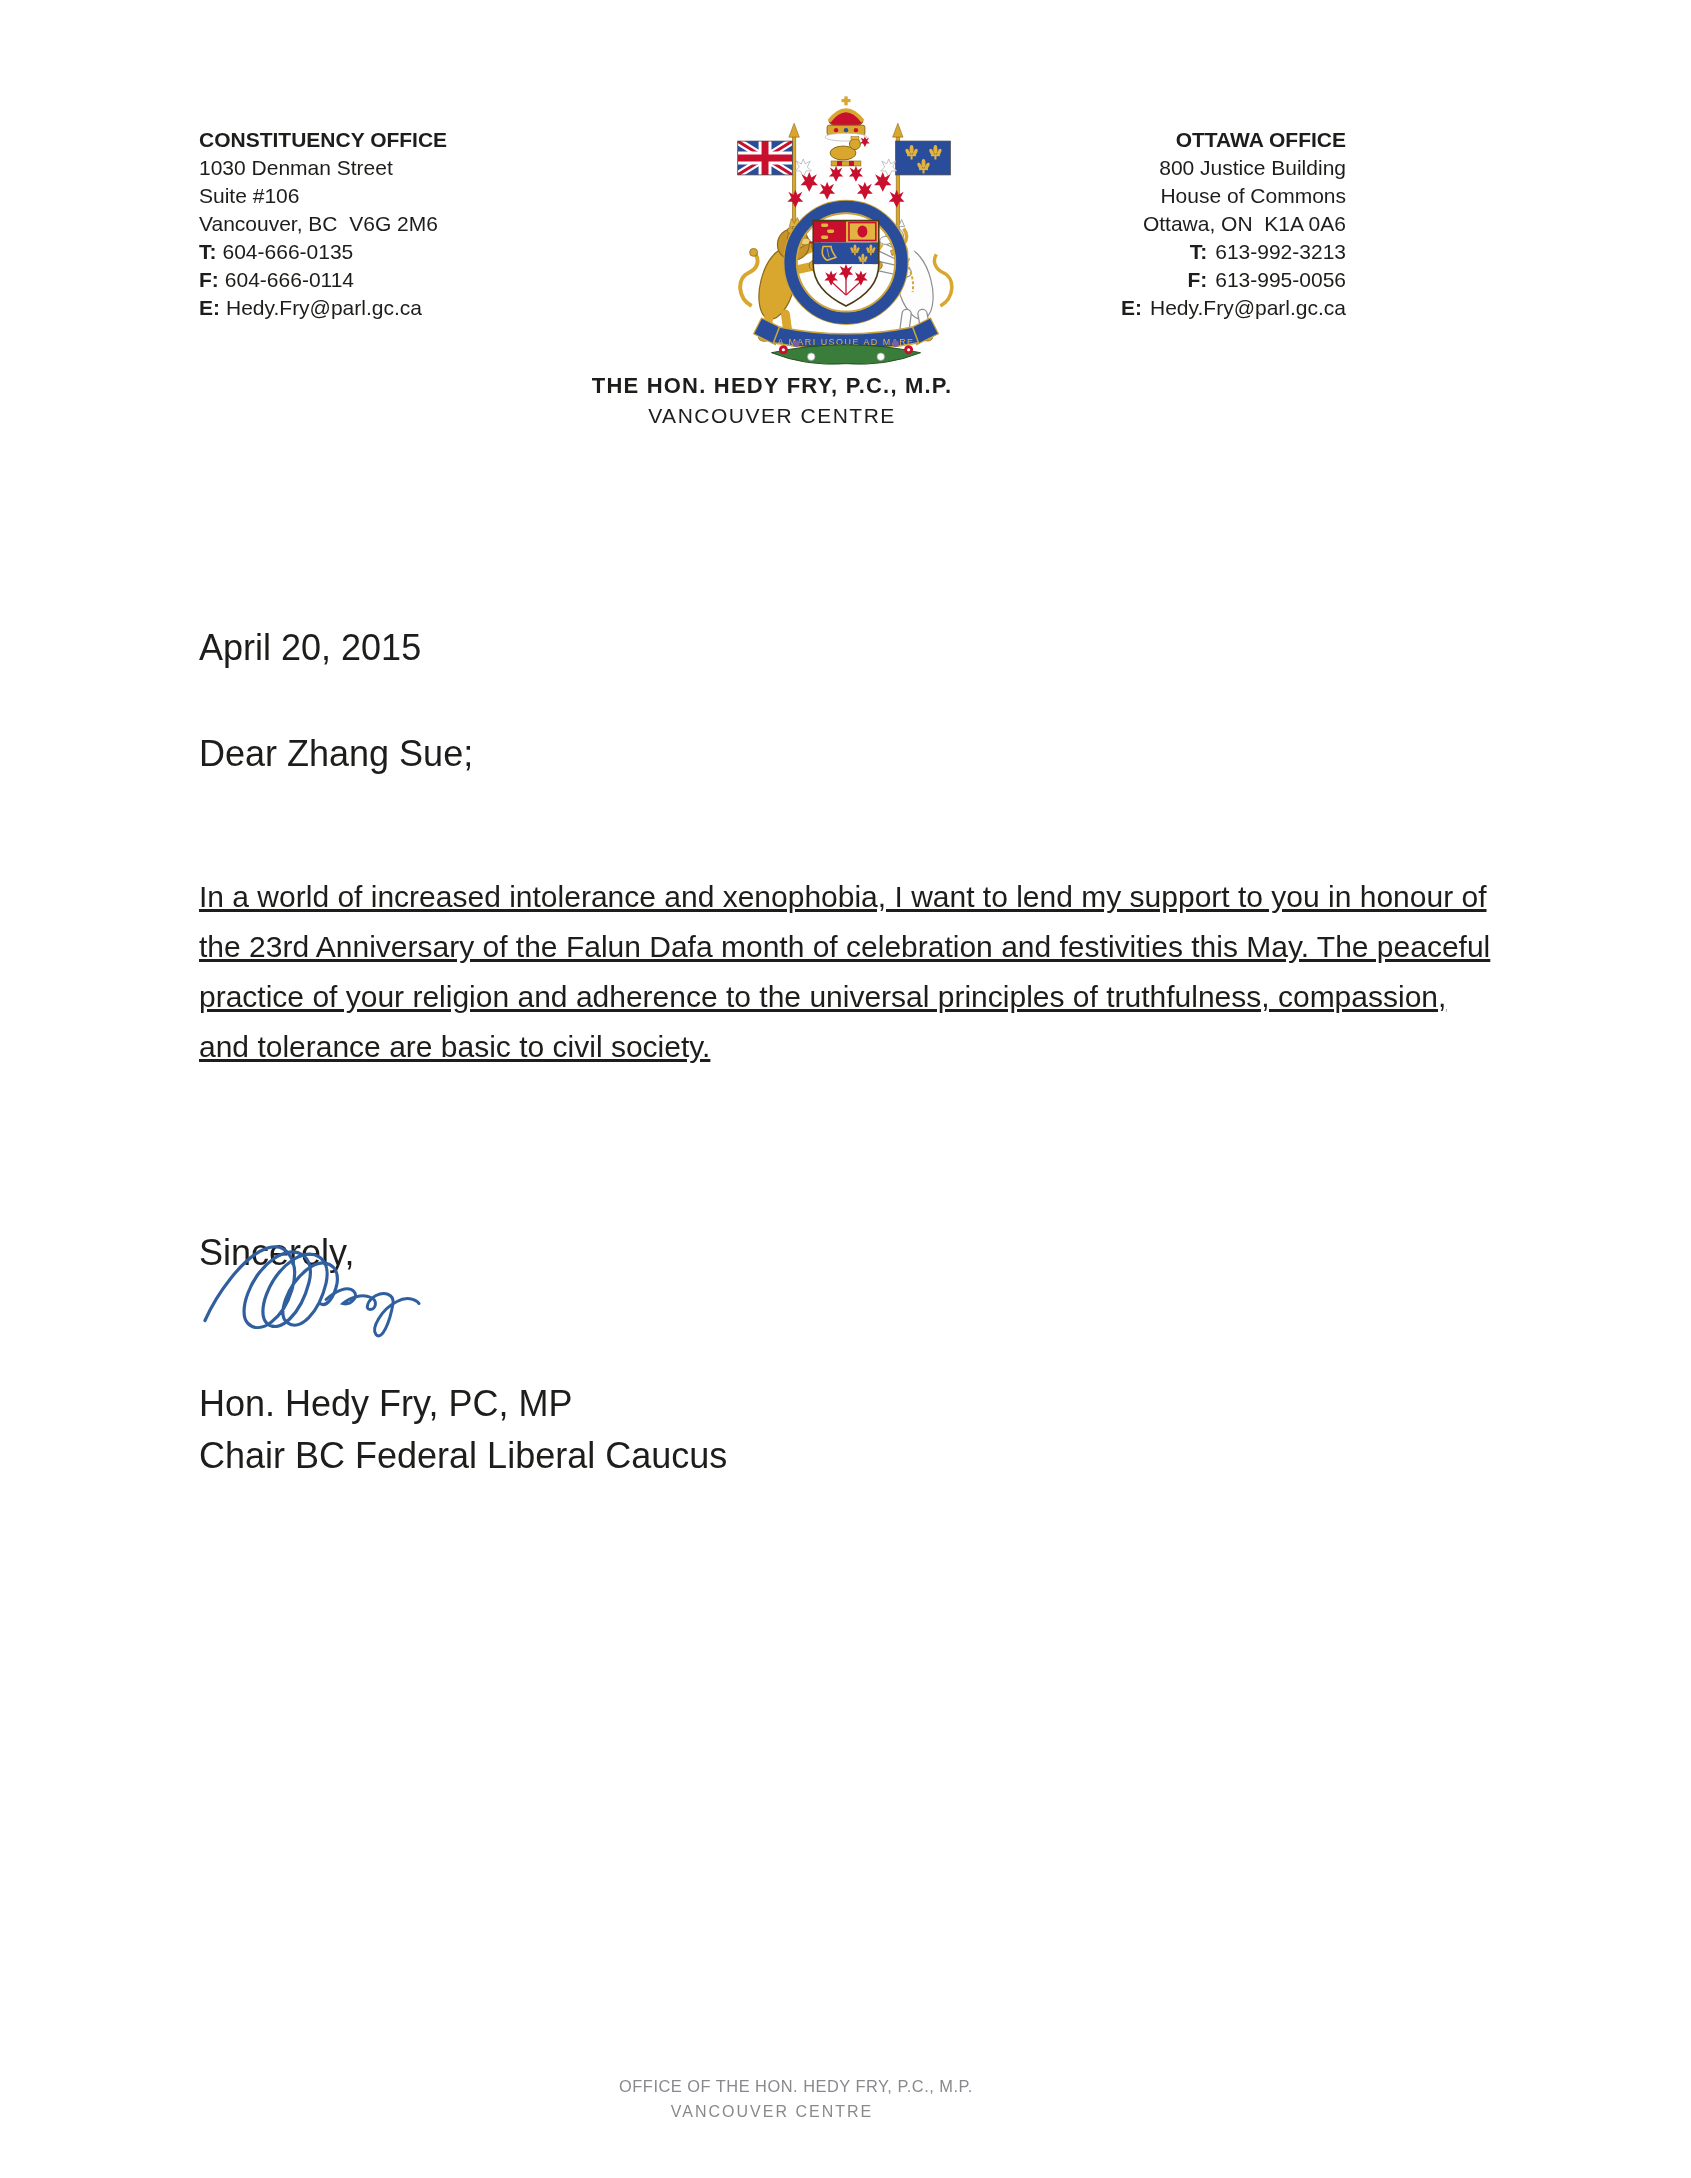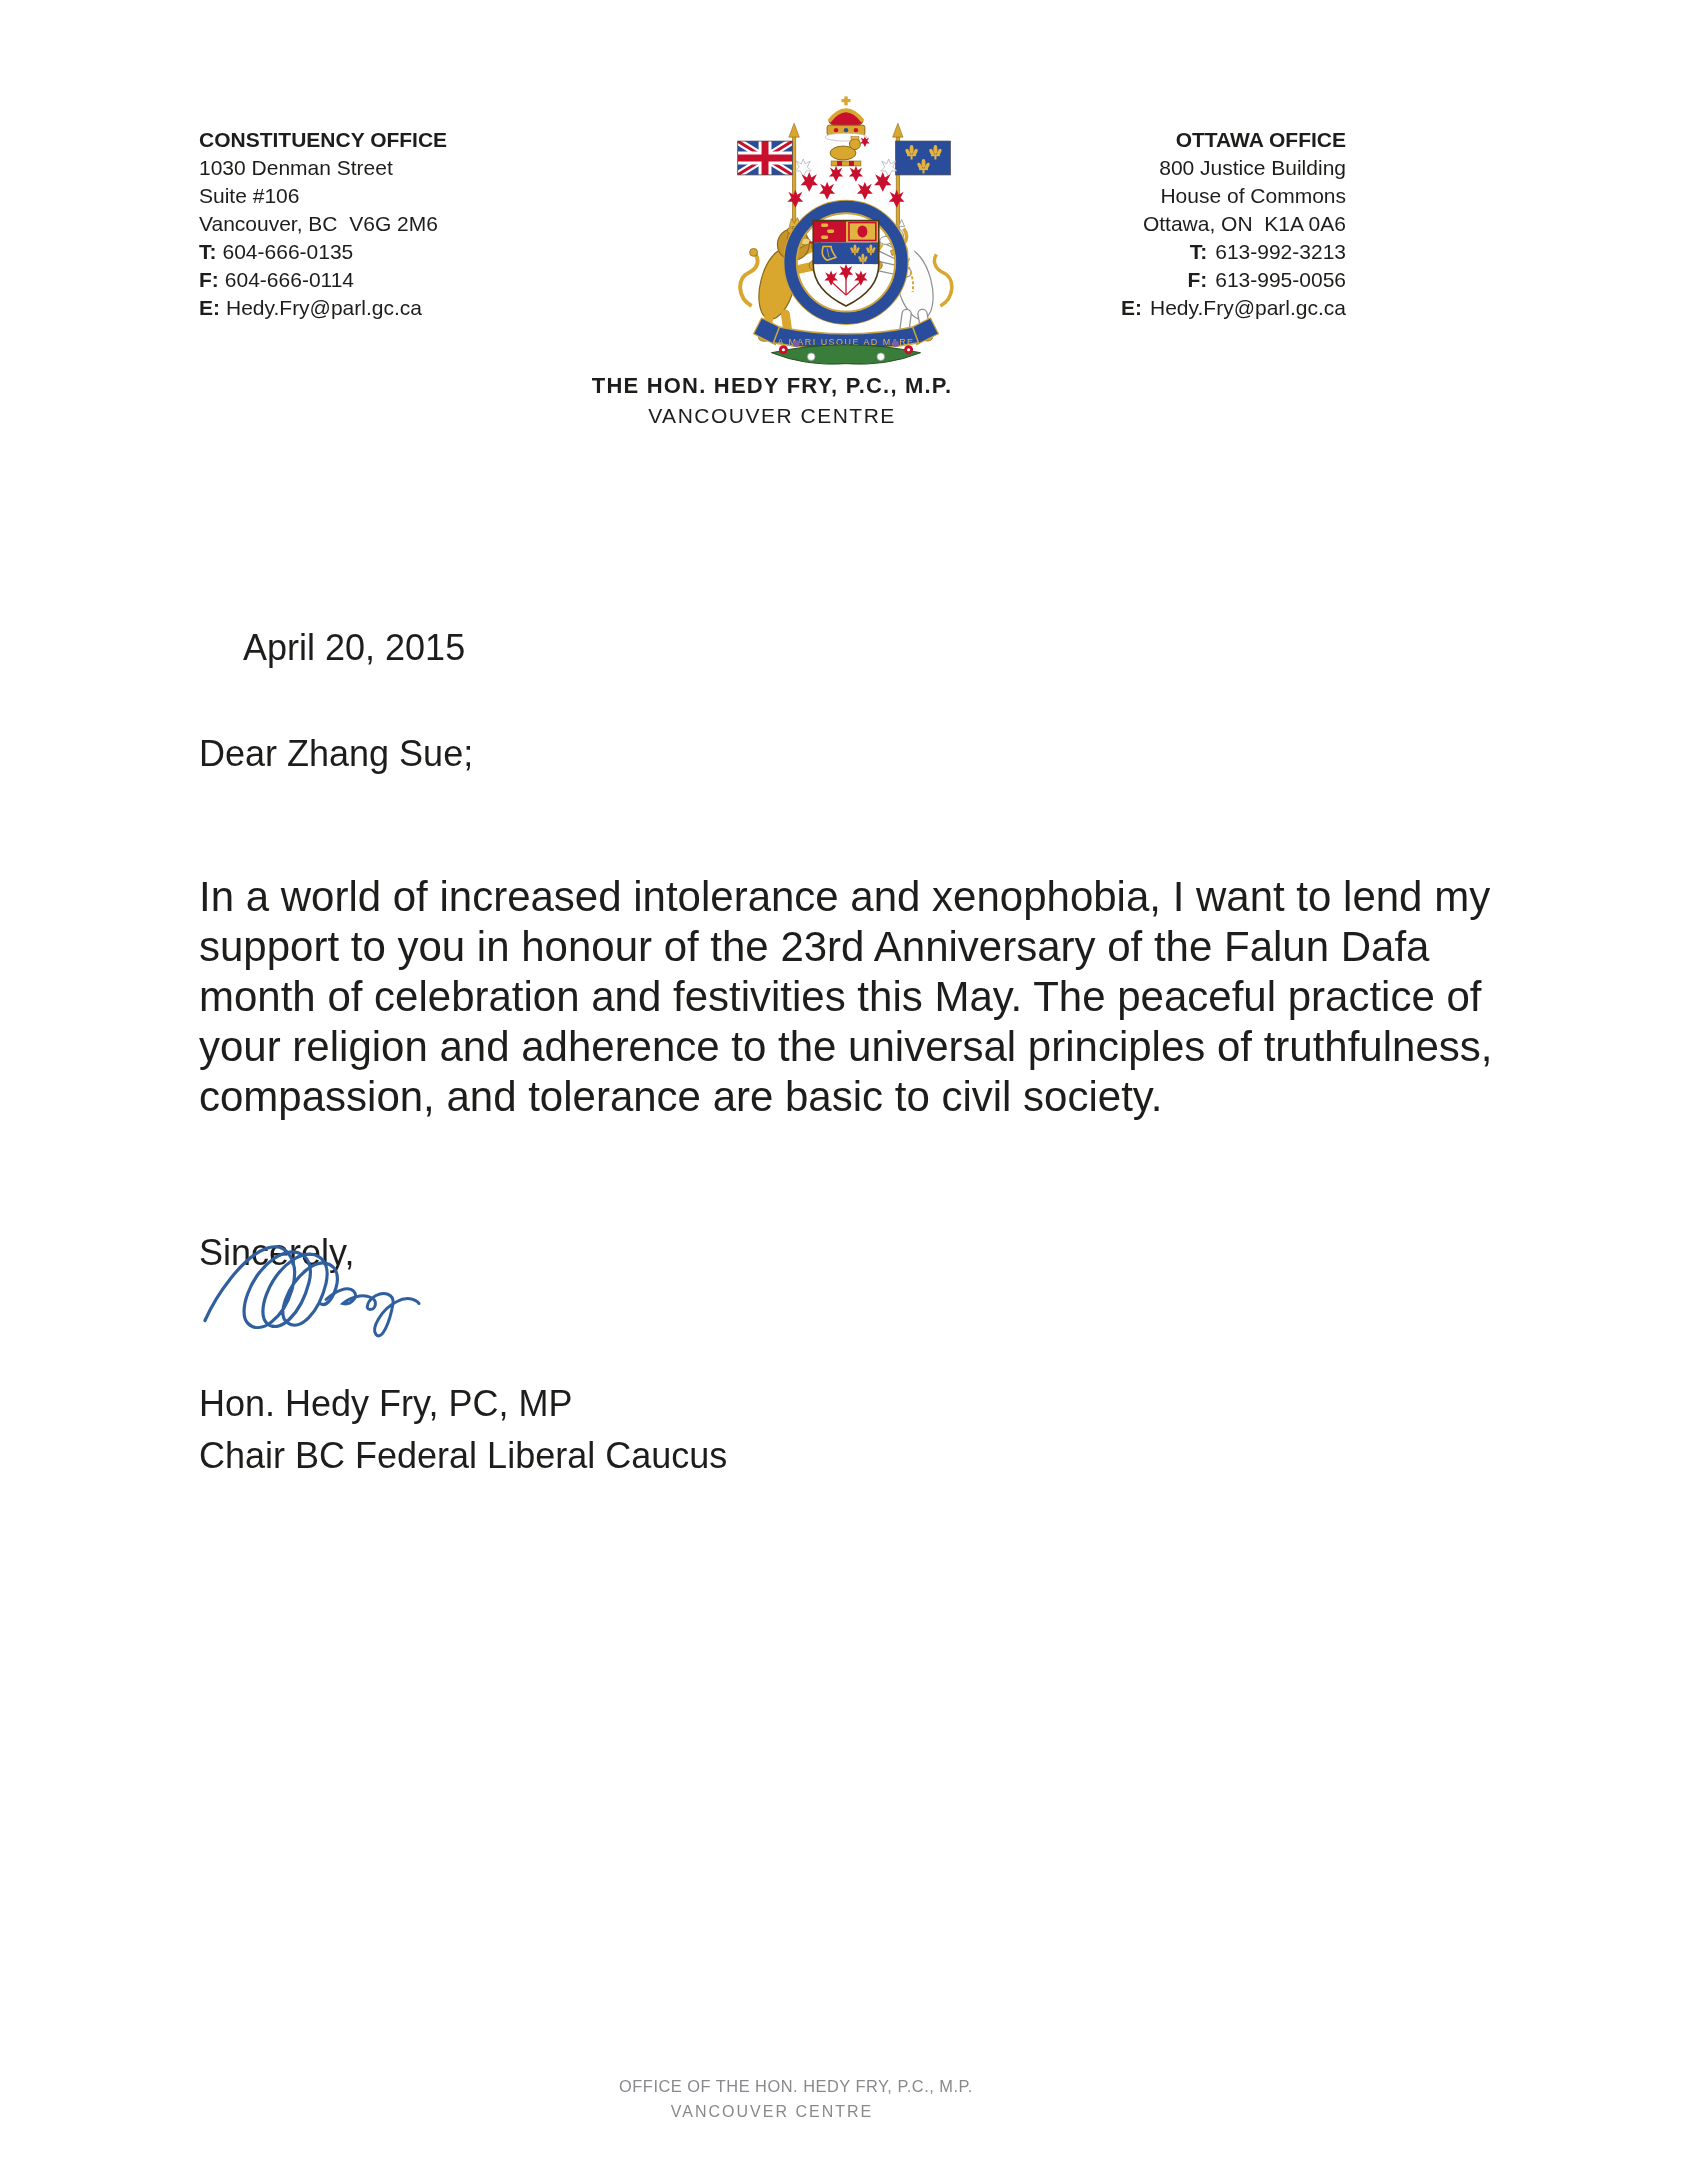--- a/index.html
+++ b/index.html
@@ -13,24 +13,24 @@
   .office-title{font-weight:bold;}
   .contact-label{font-weight:bold;margin-right:6px;}
   .office-right .contact-label{margin-right:8px;}
   
   .crest{position:absolute;left:692px;top:95px;width:308px;height:279px;}
   .header-name{position:absolute;left:0;top:373px;width:100%;text-align:center;
                font-size:22px;font-weight:bold;letter-spacing:1.2px;line-height:26px;}
   .header-riding{position:absolute;left:0;top:403px;width:100%;text-align:center;
                font-size:21px;letter-spacing:1.5px;line-height:26px;}
   
-  .date{position:absolute;left:199px;top:623px;font-size:36px;line-height:50px;margin-left:44px;}
+  .date{position:absolute;left:199px;top:623px;font-size:36px;line-height:50px;}
   .salutation{position:absolute;left:199px;top:729px;font-size:36px;line-height:50px;}
   .body-par{position:absolute;left:199px;top:872px;width:1295px;margin:0;
-            font-size:42px;line-height:50px;}
+            font-size:30px;line-height:50px;text-decoration:underline;}
   .closing{position:absolute;left:199px;top:1228px;font-size:36px;line-height:50px;}
   .signature{position:absolute;left:198px;top:1235px;width:300px;height:121px;}
   .signer{position:absolute;left:199px;top:1378px;font-size:36px;line-height:52px;}
   
   .page-footer{position:absolute;left:0;top:2074px;width:100%;text-align:center;color:#87898c;}
   .footer-line1{font-size:16.4px;font-weight:normal;letter-spacing:0.5px;line-height:25px;margin-left:48px;}
   .footer-line2{font-size:16px;letter-spacing:2px;line-height:25px;}
 </style>
 </head>
 <body>

